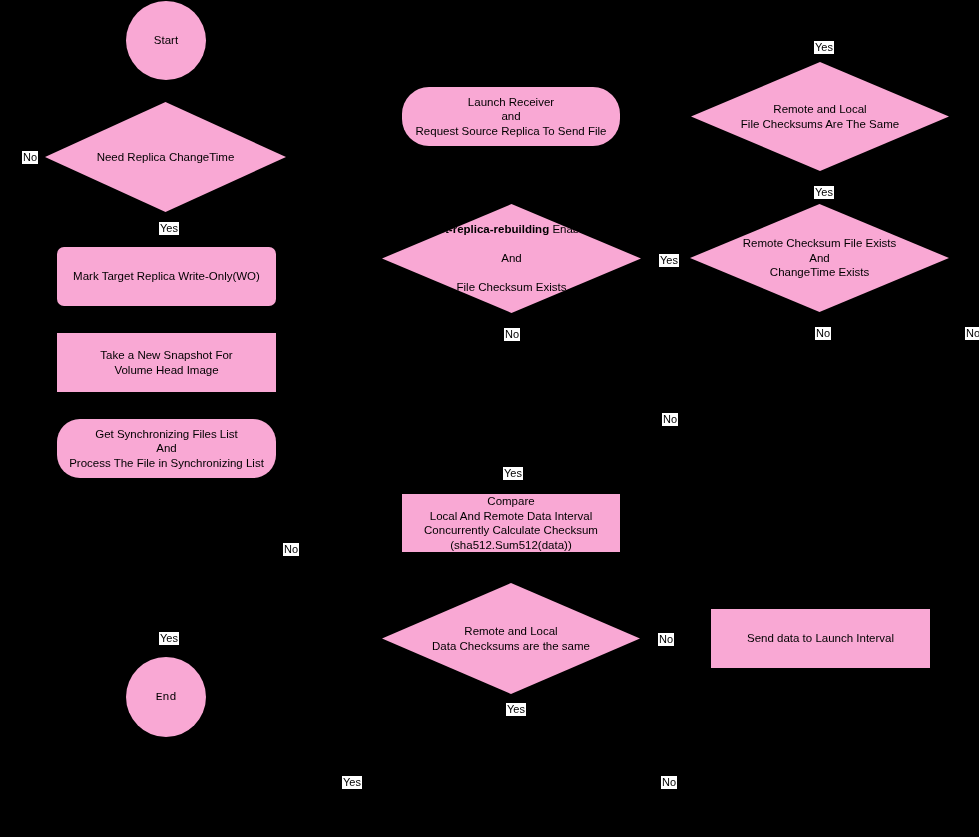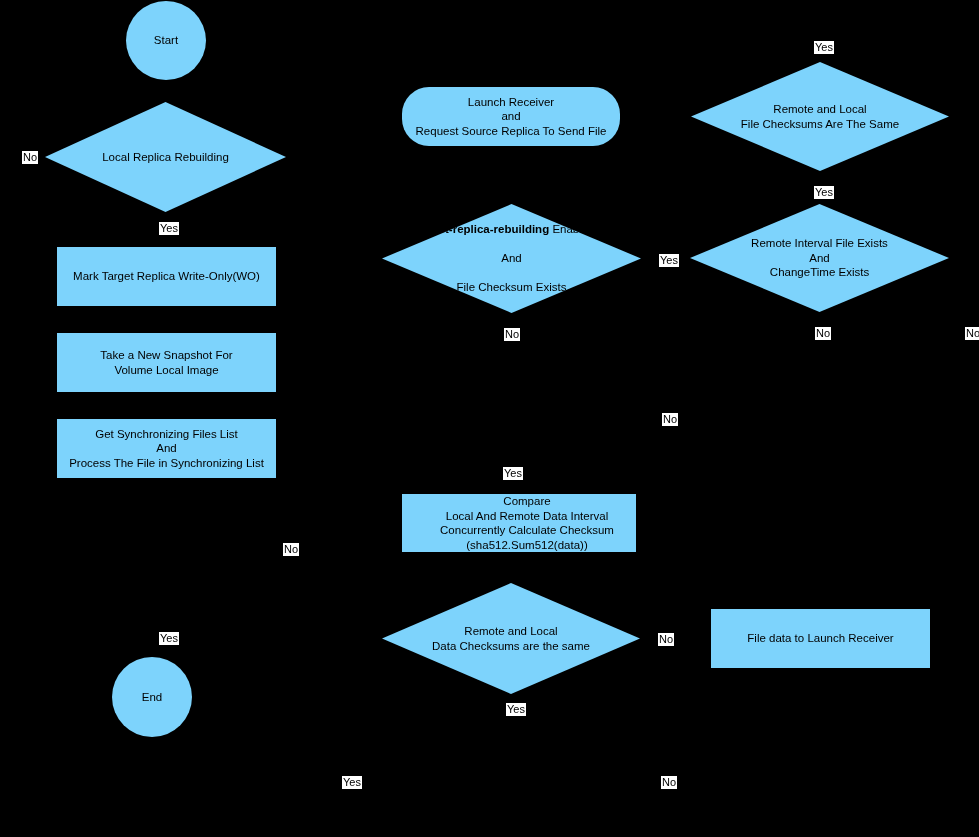--- a/index.html
+++ b/index.html
@@ -7,21 +7,21 @@
     position: relative;
     width: 979px;
     height: 837px;
     background: #000;
     overflow: hidden;
     font-family: "Liberation Sans", sans-serif;
     color: #000;
   }
   .node {
     position: absolute;
-    background: #7dd3fc;
+    background: #f9a8d4;
     display: flex;
     align-items: center;
     justify-content: flex-end;
     text-align: center;
     font-size: 11.5px;
     line-height: 14.5px;
   }
   .node .txt { width: 100%; white-space: pre-line; }
   .circle { border-radius: 50%; }
   .diamond { clip-path: polygon(50% 0, 100% 50%, 50% 100%, 0 50%); }
@@ -32,31 +32,31 @@
     font-size: 11px;
     line-height: 13px;
     padding: 0 1px;
     white-space: nowrap;
   }
   b { font-weight: bold; }
 
   
   #n-start  { left: 126px; top: 1px;   width: 80px;  height: 79px; }
   #n-need   { left: 45px;  top: 102px; width: 241px; height: 110px; }
-  #n-mark   { left: 57px;  top: 247px; width: 219px; height: 59px; }
+  #n-mark   { left: 57px;  top: 247px; width: 219px; height: 59px; border-radius: 7px; }
   #n-snap   { left: 57px;  top: 333px; width: 219px; height: 59px; }
-  #n-getsync{ left: 57px;  top: 419px; width: 219px; height: 59px; }
+  #n-getsync{ left: 57px;  top: 419px; width: 219px; height: 59px; border-radius: 23px; }
   #n-allfiles{ left: 45px; top: 512px; width: 242px; height: 110px; }
-  #n-end    { left: 112px; top: 657px; width: 80px;  height: 80px; }
+  #n-end    { left: 126px; top: 657px; width: 80px;  height: 80px; font-family: Liberation Mono, monospace; }
 
   
   #n-launch { left: 402px; top: 87px;  width: 218px; height: 59px; border-radius: 27px; }
   #n-fast   { left: 382px; top: 204px; width: 259px; height: 109px; }
   #n-snapimg{ left: 383px; top: 378px; width: 256px; height: 79px; }
-  #n-compare{ left: 402px; top: 494px; width: 218px; height: 58px; padding-left: 16px; }
+  #n-compare{ left: 402px; top: 494px; width: 218px; height: 58px; }
   #n-datachk{ left: 382px; top: 583px; width: 258px; height: 111px; }
   #n-alldata{ left: 382px; top: 727px; width: 258px; height: 110px; }
 
   
   #n-filechk  { left: 691px; top: 62px;  width: 258px; height: 109px; }
   #n-remotechk{ left: 690px; top: 204px; width: 259px; height: 108px; }
   #n-senddata { left: 711px; top: 609px; width: 219px; height: 59px; }
 
   
   #lbl-need-no       { left: 22px;  top: 151px; }
@@ -79,30 +79,30 @@
 </head>
 <body>
 
 <div class="stage">
 
   <div class="node circle" id="n-start">
     <div class="txt">Start</div>
   </div>
 
   <div class="node diamond" id="n-need">
-    <div class="txt">Local Replica Rebuilding</div>
+    <div class="txt">Need Replica ChangeTime</div>
   </div>
 
   <div class="node" id="n-mark">
     <div class="txt">Mark Target Replica Write-Only(WO)</div>
   </div>
 
   <div class="node" id="n-snap">
     <div class="txt">Take a New Snapshot For
-Volume Local Image</div>
+Volume Head Image</div>
   </div>
 
   <div class="node" id="n-getsync">
     <div class="txt">Get Synchronizing Files List
 And
 Process The File in Synchronizing List</div>
   </div>
 
 
   <div class="node circle" id="n-end">
@@ -136,27 +136,27 @@
 Data Checksums are the same</div>
   </div>
 
 
   <div class="node diamond" id="n-filechk">
     <div class="txt">Remote and Local
 File Checksums Are The Same</div>
   </div>
 
   <div class="node diamond" id="n-remotechk">
-    <div class="txt">Remote Interval File Exists
+    <div class="txt">Remote Checksum File Exists
 And
 ChangeTime Exists</div>
   </div>
 
   <div class="node" id="n-senddata">
-    <div class="txt">File data to Launch Receiver</div>
+    <div class="txt">Send data to Launch Interval</div>
   </div>
 
   <div class="chip" id="lbl-need-no">No</div>
   <div class="chip" id="lbl-need-yes">Yes</div>
   <div class="chip" id="lbl-allfiles-no">No</div>
   <div class="chip" id="lbl-allfiles-yes">Yes</div>
   <div class="chip" id="lbl-fast-yes">Yes</div>
   <div class="chip" id="lbl-fast-no">No</div>
   <div class="chip" id="lbl-snapimg-no">No</div>
   <div class="chip" id="lbl-snapimg-yes">Yes</div>

